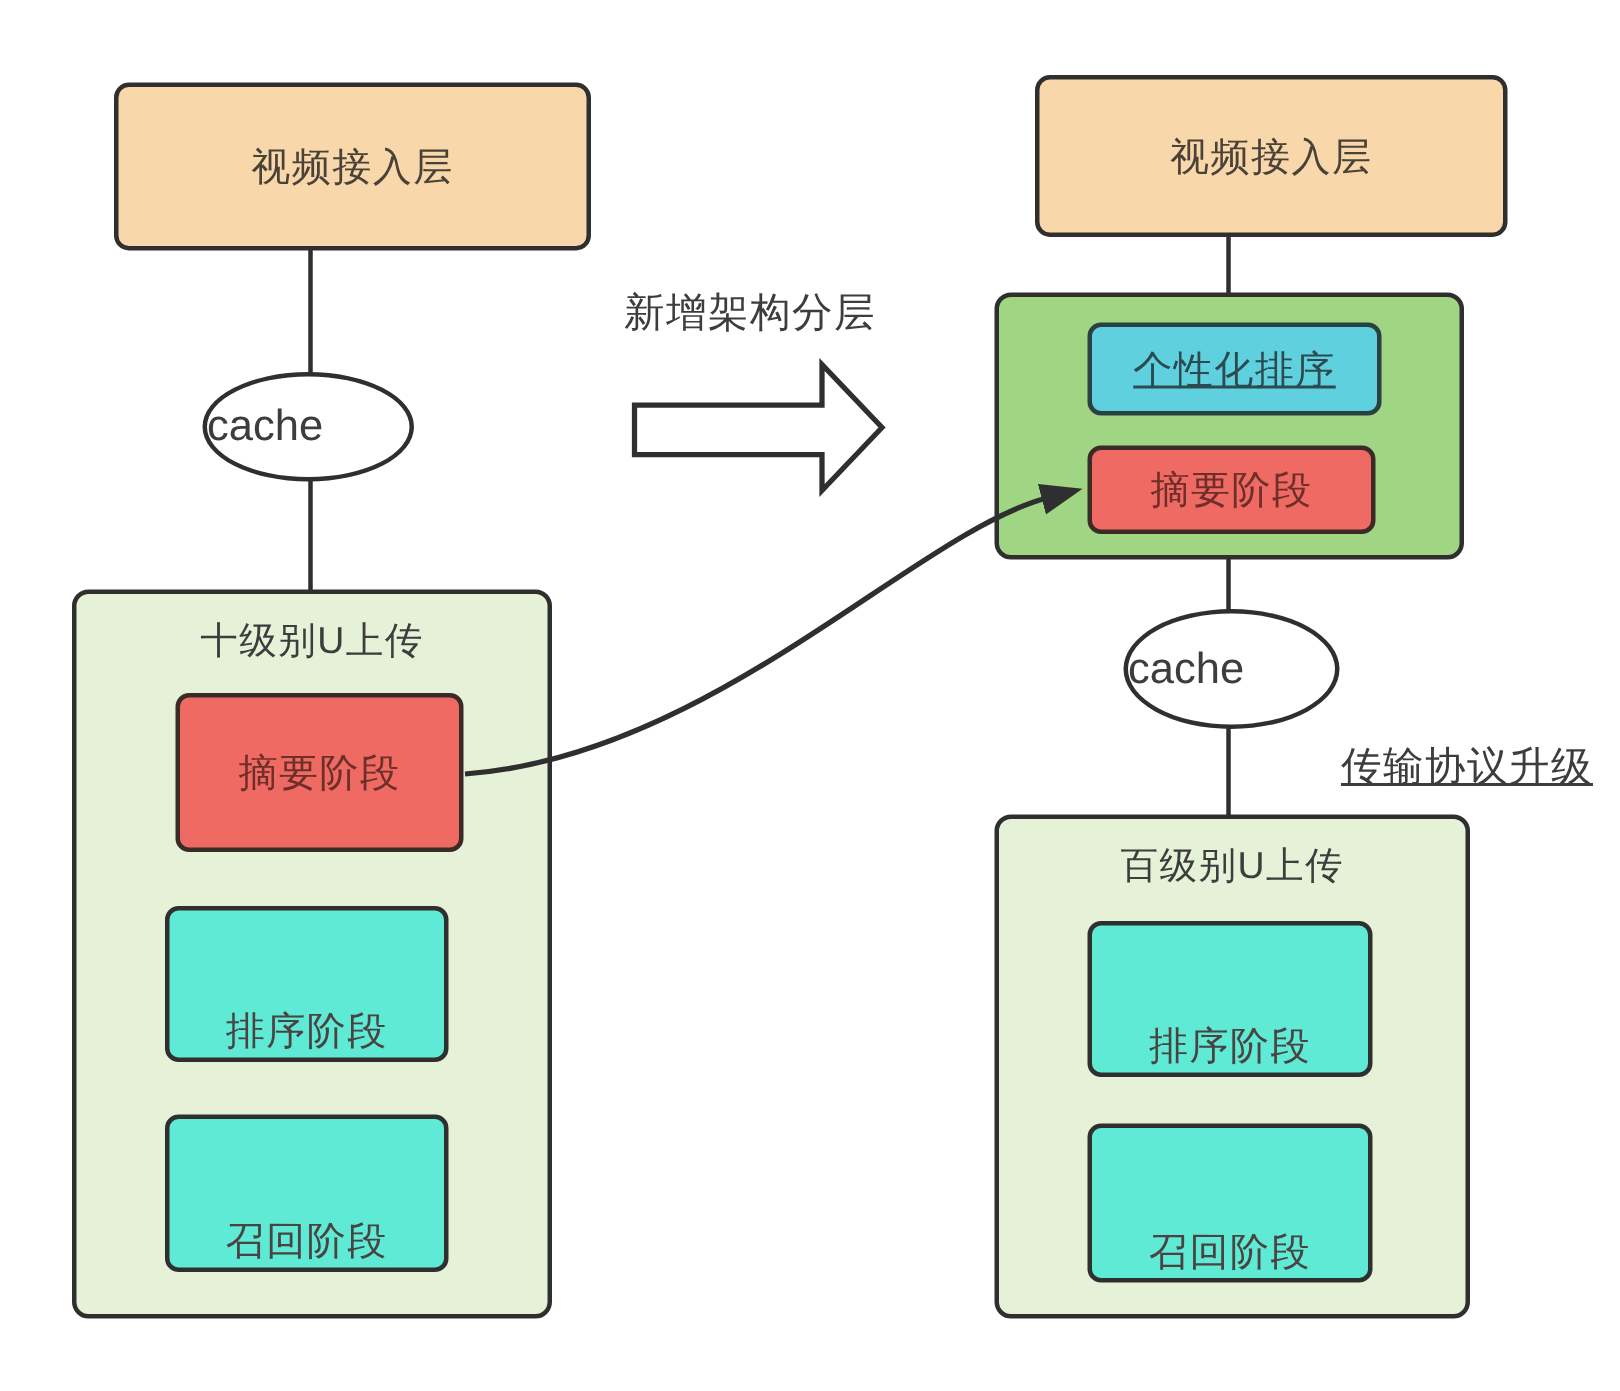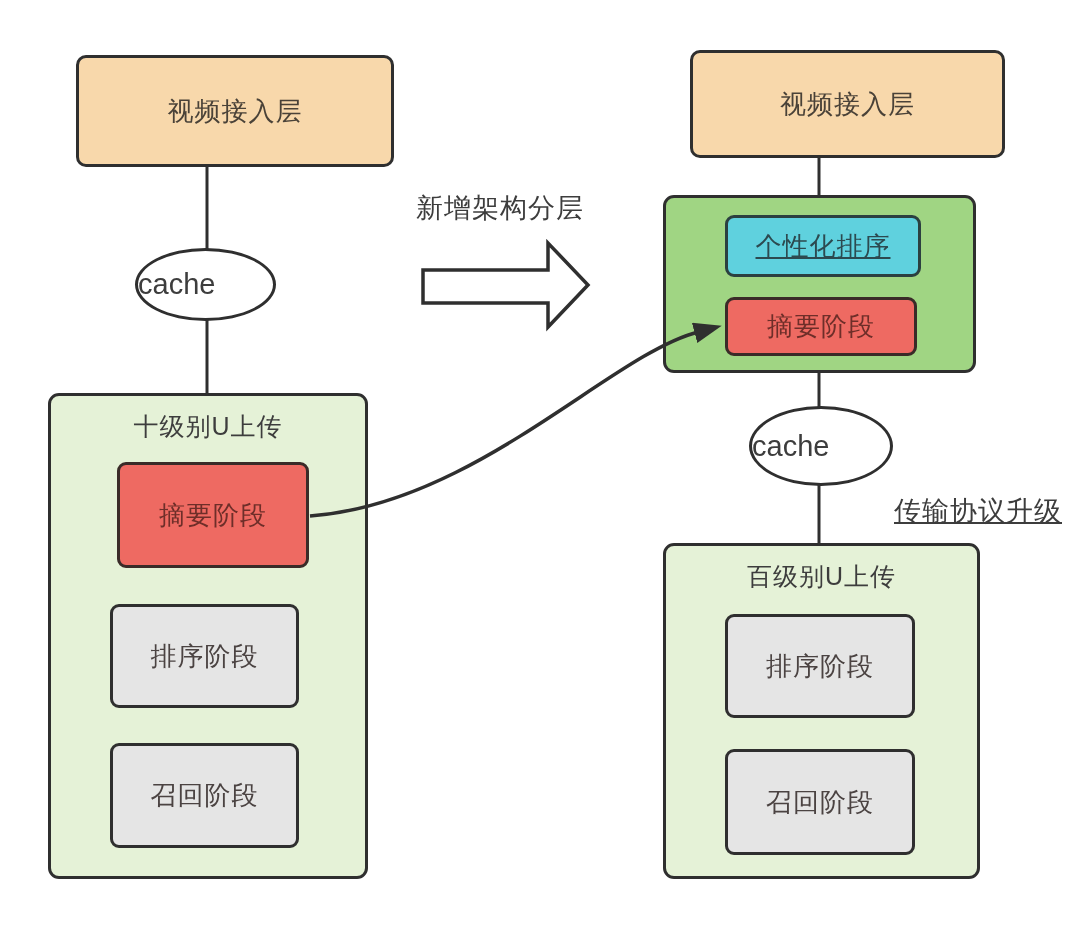--- a/index.html
+++ b/index.html
@@ -28,21 +28,21 @@
     position:absolute;left:0;right:0;top:14px;text-align:center;
     font-size:25px;color:#3d3d3d;letter-spacing:1px;
   }
   .newlayer{background:#a0d583;}
   .stage{
     border:3px solid #2f2f2f;border-radius:9px;
     display:flex;align-items:center;justify-content:center;
     font-size:26px;letter-spacing:1px;
   }
   .stage.red{background:#ee6a62;color:#6e2e29;border-color:#3a2b28;}
-  .stage.gray{background:#e5e5e5;color:#4b4342;}
+  .stage.gray{background:#5eead4;color:#4b4342;align-items:flex-end;}
   .stage.cyan{background:#5fd1de;color:#2c4a50;border-color:#2b4040;}
   .float-label{
     font-size:27px;color:#3d3d3d;letter-spacing:1px;white-space:nowrap;
   }
   svg.connectors{position:absolute;left:0;top:0;pointer-events:none;z-index:6;}
   .node,.container,.stage,.ellipse{z-index:3;}
   .stage{z-index:4;}
 </style>
 </head>
 <body>

